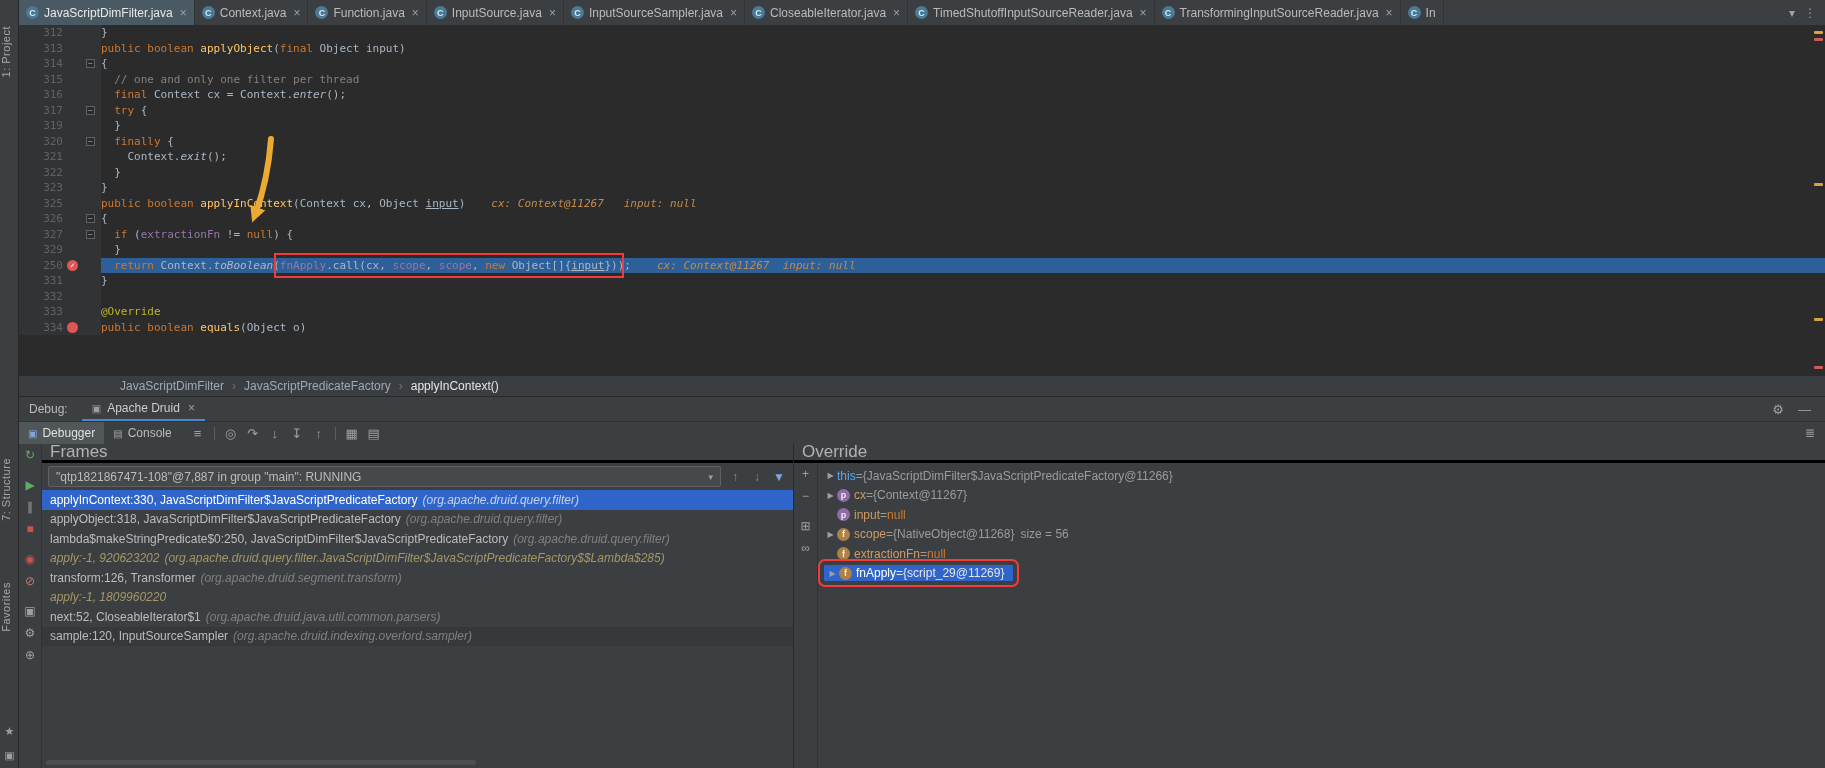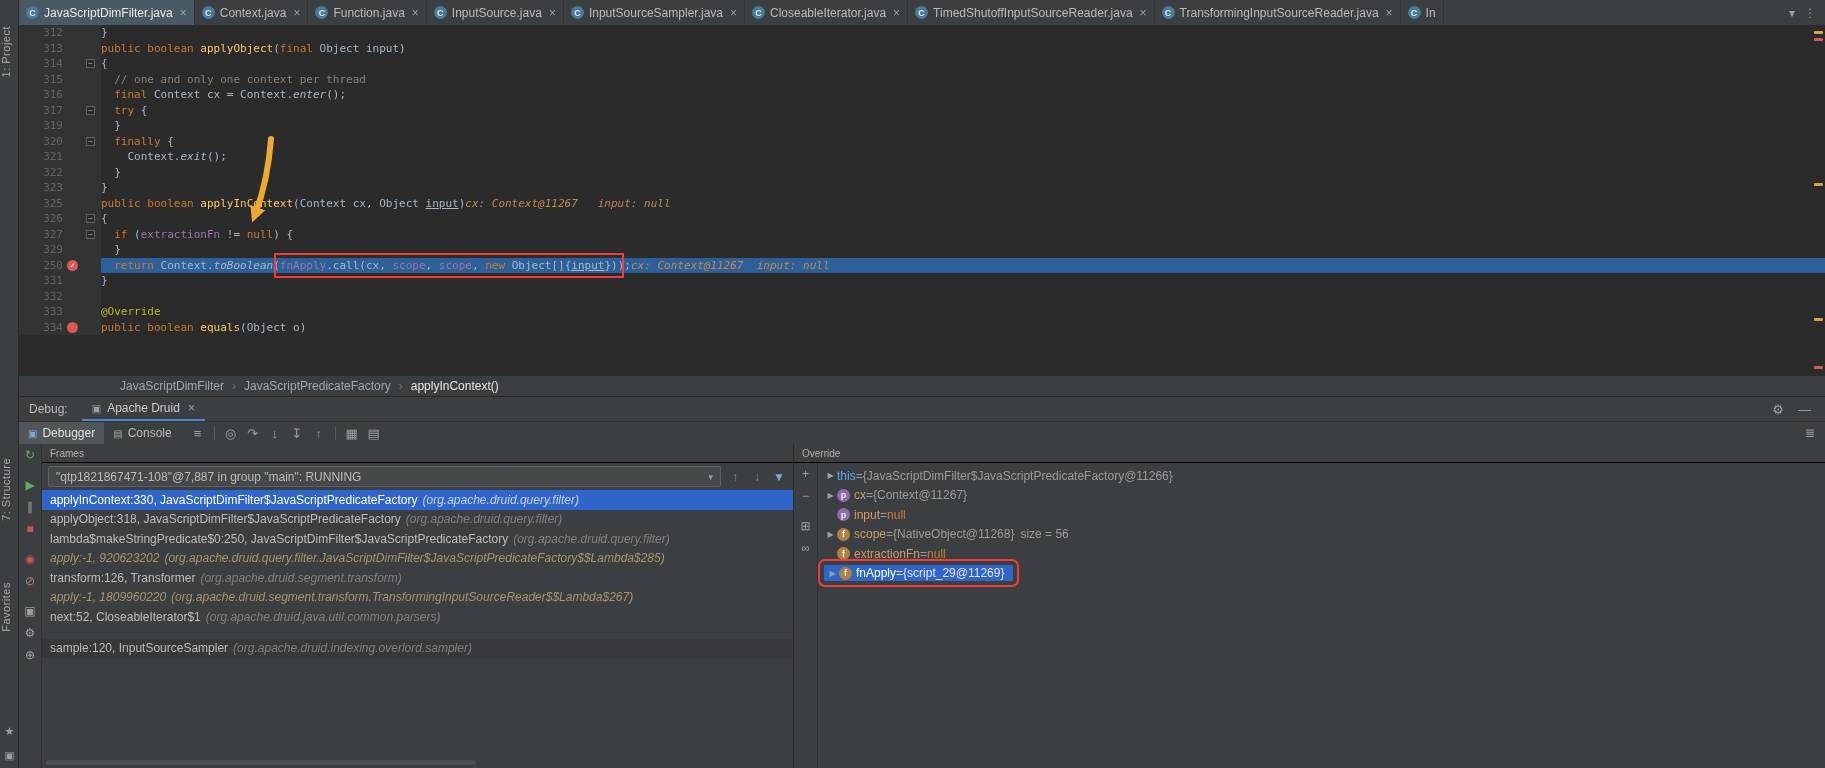--- a/index.html
+++ b/index.html
@@ -42,21 +42,21 @@
   .line.exec .codewrap { background:#2d6099; }
   pre.code { margin:0; font:11px/15.5px "DejaVu Sans Mono",monospace; color:#a9b7c6; white-space:pre; }
   .tk-p { color:#a9b7c6; }
   .tk-k { color:#cc7832; }
   .tk-c { color:#808080; }
   .tk-f { color:#9876aa; }
   .tk-m { color:#ffc66b; }
   .tk-s { color:#a9b7c6; font-style:italic; }
   .tk-a { color:#bbb529; }
   .tk-u { color:#a9b7c6; text-decoration:underline; text-underline-offset:1px; }
-  .hint { color:#c08a50; font-style:italic; font:italic 11px "DejaVu Sans Mono",monospace; white-space:pre; }
+  .hint { color:#c08a50; font-style:italic; font:italic 11px "DejaVu Sans Mono",monospace; margin-left:26px; white-space:pre; }
   .annot-box { outline:2px solid #f23b3b; outline-offset:4px; }
   .arrow-svg { position:absolute; left:0; top:0; pointer-events:none; }
   .stripemark { position:absolute; right:2px; width:9px; height:3px; border-radius:1px; }
 
   
   .breadcrumbs { height:21px; flex:none; background:#3b3e40; border-top:1px solid #2b2b2b;
                  display:flex; align-items:center; gap:8px; padding-left:101px; color:#9fa9b3; }
   .bc.last { color:#e5e5e5; }
   .bsep { color:#6d7276; }
 
@@ -77,35 +77,35 @@
   .tb-icon { width:22px; text-align:center; color:#9da0a2; font-size:13px; }
   .tb-right { margin-left:auto; padding-right:10px; color:#9da0a2; }
 
   
   .dbg-body { flex:1; display:flex; min-height:0; }
   .dbg-left { width:23px; flex:none; background:#3c3f41; border-right:1px solid #323232;
               display:flex; flex-direction:column; align-items:center; padding-top:5px; gap:9px; }
   .dl-icon { font-size:12px; line-height:13px; }
 
   .frames { width:752px; flex:none; display:flex; flex-direction:column; background:#3c3f41; border-right:1px solid #2b2b2b; min-height:0; }
-  .panel-header { height:19px; flex:none; background:#3c3f41; border-bottom:1px solid #000000;
-                  display:flex; align-items:center; padding-left:8px; font-size:10px; color:#b2b2b2; }
+  .panel-header { height:19px; flex:none; background:#3c3f41; border-bottom:3px solid #000000;
+                  display:flex; align-items:center; padding-left:8px; font-size:17px; color:#b2b2b2; }
   .thread-row { height:27px; flex:none; display:flex; align-items:center; padding:0 6px; gap:6px; }
   .combo { flex:1; height:21px; background:#45494a; border:1px solid #5e6162; border-radius:2px;
            display:flex; align-items:center; padding:0 7px; color:#bcbcbc; white-space:nowrap; overflow:hidden; }
   .combo-arrow { margin-left:auto; color:#9da0a2; font-size:9px; }
   .tr-icon { color:#8a8d8f; font-size:12px; width:16px; text-align:center; }
   .filter { color:#7da7d9; }
   .frame-list { flex:1; position:relative; overflow:hidden; }
   .frow { height:19.5px; display:flex; align-items:center; padding-left:8px; color:#bcbcbc; white-space:nowrap; overflow:hidden; }
   .fpkg { color:#808080; font-style:italic; margin-left:5px; }
   .frow.selected { background:#2f65ca; color:#fff; }
   .frow.selected .fpkg { color:#c4d4e8; }
   .frow.lib, .frow.lib .fpkg { color:#a49768; font-style:italic; }
-  .frow.dim { background:#36383b;margin-top:12px; }
+  .frow.dim { background:#36383b; }
   .hscroll { position:absolute; bottom:3px; left:4px; width:430px; height:5px; background:#55585a; border-radius:3px; opacity:.65; }
 
   .vars { flex:1; display:flex; flex-direction:column; min-width:0; background:#3c3f41; }
   .vars-body { flex:1; display:flex; min-height:0; }
   .vars-toolbar { width:24px; flex:none; background:#3c3f41; border-right:1px solid #323232;
                   display:flex; flex-direction:column; align-items:center; padding-top:5px; gap:9px; color:#9da0a2; }
   .vtree { flex:1; padding-top:3px; min-width:0; }
   .vrow { height:19.5px; display:flex; align-items:center; padding-left:6px; white-space:nowrap; }
   .varrow { width:13px; flex:none; color:#9da0a2; font-size:8px; text-align:center; }
   .vicon { width:13px; height:13px; flex:none; border-radius:50%; margin-right:4px;
@@ -226,21 +226,21 @@
               <pre class="code"><span class="tk-p">{</span></pre>
             </div>
           </div>
           <div class="line">
             <div class="gutter">
               <span class="lnum">315</span>
               <span class="bpcol"></span>
               <span class="foldcol"></span>
             </div>
             <div class="codewrap">
-              <pre class="code"><span class="tk-c">  // one and only one context per thread</span></pre>
+              <pre class="code"><span class="tk-c">  // one and only one filter per thread</span></pre>
             </div>
           </div>
           <div class="line">
             <div class="gutter">
               <span class="lnum">316</span>
               <span class="bpcol"></span>
               <span class="foldcol"></span>
             </div>
             <div class="codewrap">
               <pre class="code"><span class="tk-p">  </span><span class="tk-k">final </span><span class="tk-p">Context cx = Context.</span><span class="tk-s">enter</span><span class="tk-p">();</span></pre>
@@ -516,21 +516,20 @@
             <div class="frow lib">
               <span class="fmain">apply:-1, 920623202</span>
               <span class="fpkg">(org.apache.druid.query.filter.JavaScriptDimFilter$JavaScriptPredicateFactory$$Lambda$285)</span>
             </div>
             <div class="frow">
               <span class="fmain">transform:126, Transformer</span>
               <span class="fpkg">(org.apache.druid.segment.transform)</span>
             </div>
             <div class="frow lib">
               <span class="fmain">apply:-1, 1809960220</span>
-              <span class="fpkg">(org.apache.druid.segment.transform.TransformingInputSourceReader$$Lambda$267)</span>
             </div>
             <div class="frow">
               <span class="fmain">next:52, CloseableIterator$1</span>
               <span class="fpkg">(org.apache.druid.java.util.common.parsers)</span>
             </div>
             <div class="frow dim">
               <span class="fmain">sample:120, InputSourceSampler</span>
               <span class="fpkg">(org.apache.druid.indexing.overlord.sampler)</span>
             </div>
           </div>

